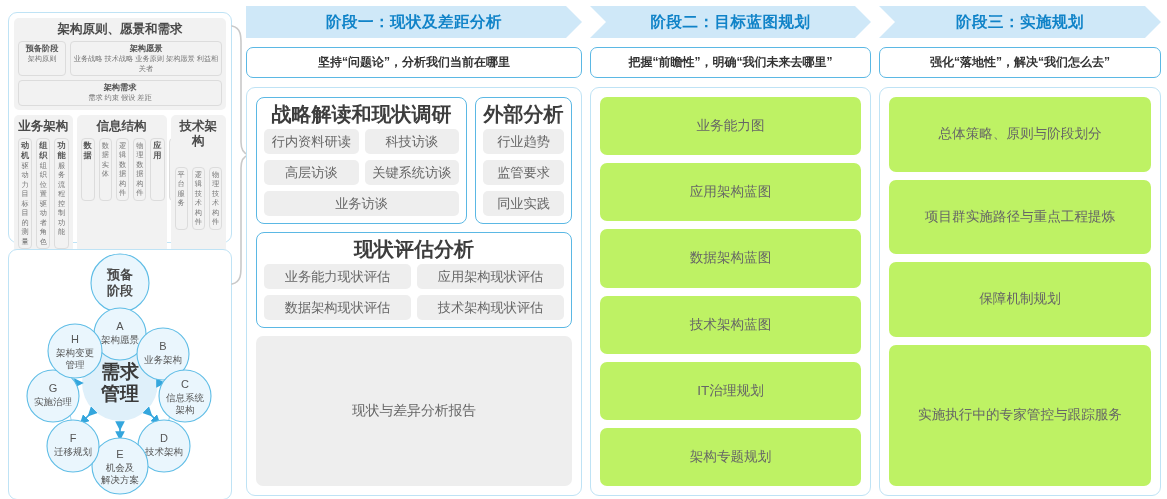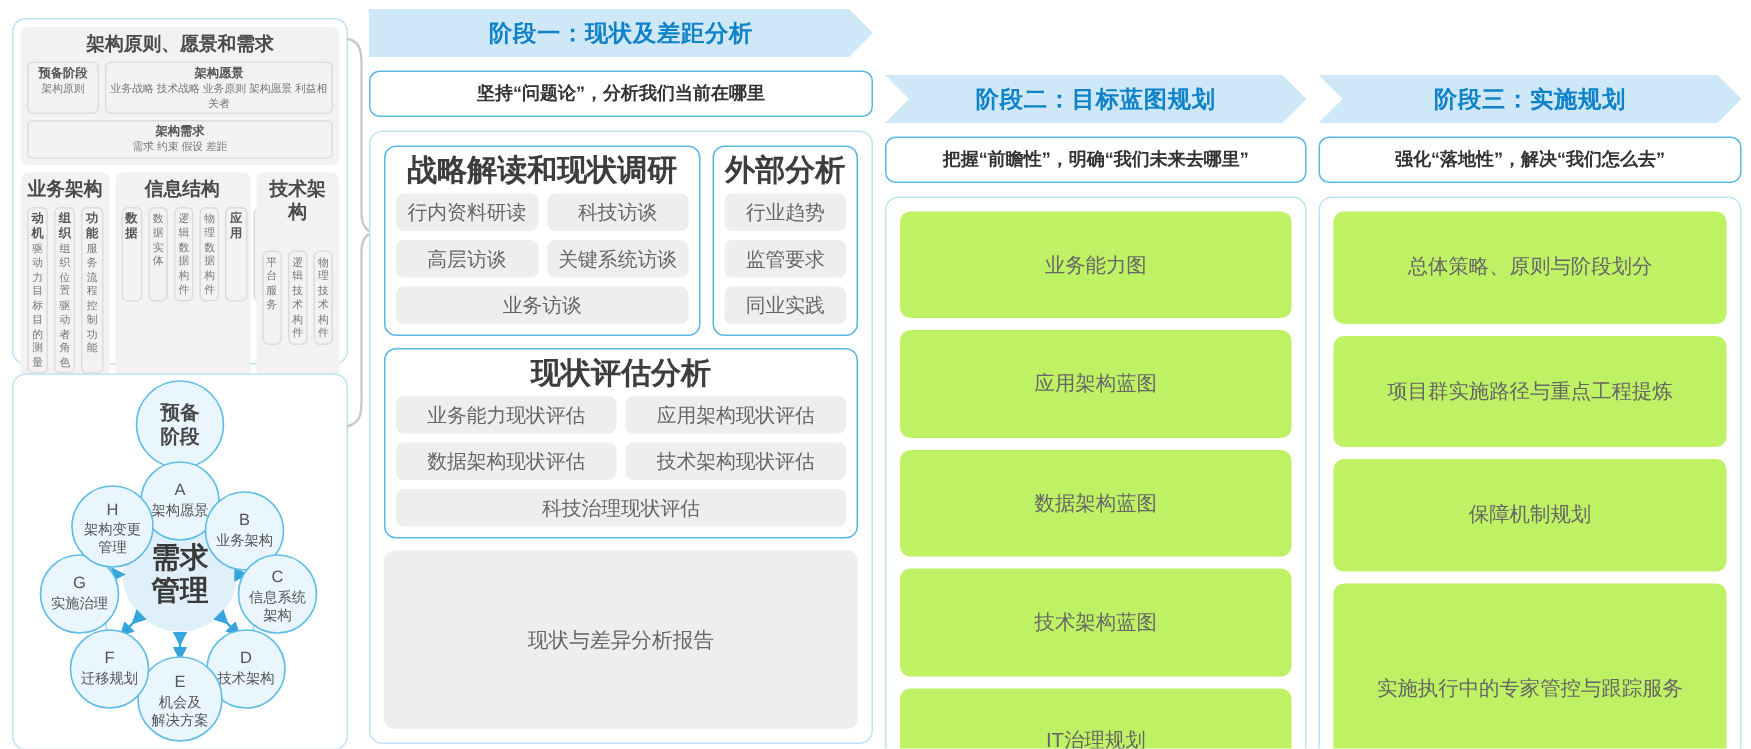--- a/index.html
+++ b/index.html
@@ -70,21 +70,20 @@
   .phase-head{
     position:relative;height:32px;background:#cfe8f8;
     display:flex;align-items:center;justify-content:center;
     color:#1083c8;font-weight:bold;font-size:15.5px;letter-spacing:.5px;
   }
   .phase-head.arrow{
     clip-path:polygon(0 0, calc(100% - 16px) 0, 100% 50%, calc(100% - 16px) 100%, 0 100%);
   }
   .phase-head.arrow-in{
     clip-path:polygon(0 0, calc(100% - 16px) 0, 100% 50%, calc(100% - 16px) 100%, 0 100%, 16px 50%);
-    margin-top:44px;
   }
 
   .phase-sub{
     margin-top:9px;height:31px;background:#fff;
     border:1.3px solid #5bb8e4;border-radius:7px;
     display:flex;align-items:center;justify-content:center;
     color:#333;font-weight:bold;font-size:12px;
     box-sizing:border-box;
   }
 
@@ -374,40 +373,38 @@
           <div class="card-title">现状评估分析</div>
           <div class="chip-grid">
             <div class="chip-row">
               <div class="chip">业务能力现状评估</div>
               <div class="chip">应用架构现状评估</div>
             </div>
             <div class="chip-row">
               <div class="chip">数据架构现状评估</div>
               <div class="chip">技术架构现状评估</div>
             </div>
-            <div class="chip-row">
-              <div class="chip">科技治理现状评估</div>
-            </div>
           </div>
         </div>
 
         <div class="report-box">现状与差异分析报告</div>
       </div>
     </div>
 
     <div class="phase ph2">
       <div class="phase-head arrow arrow-in">阶段二：目标蓝图规划</div>
       <div class="phase-sub">把握“前瞻性”，明确“我们未来去哪里”</div>
       <div class="phase-body">
         <div class="item-list">
           <div class="item f1">业务能力图</div>
           <div class="item f1">应用架构蓝图</div>
           <div class="item f1">数据架构蓝图</div>
           <div class="item f1">技术架构蓝图</div>
           <div class="item f1">IT治理规划</div>
+          <div class="item f1">架构专题规划</div>
         </div>
       </div>
     </div>
 
     <div class="phase ph3">
       <div class="phase-head arrow-in">阶段三：实施规划</div>
       <div class="phase-sub">强化“落地性”，解决“我们怎么去”</div>
       <div class="phase-body">
         <div class="item-list">
           <div class="item f1">总体策略、原则与阶段划分</div>

